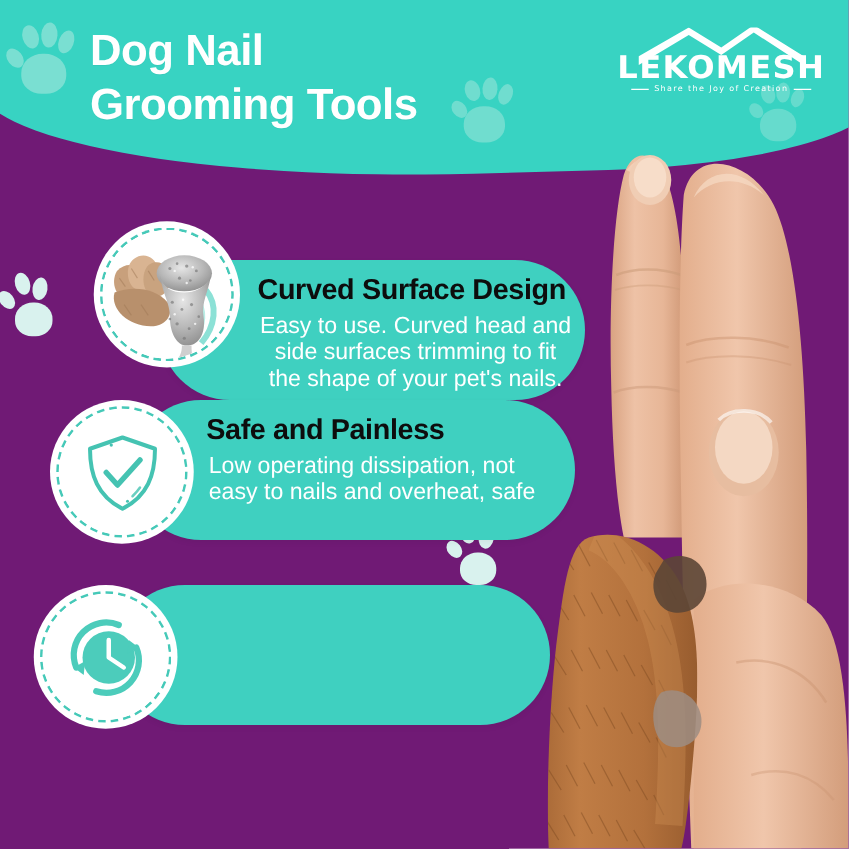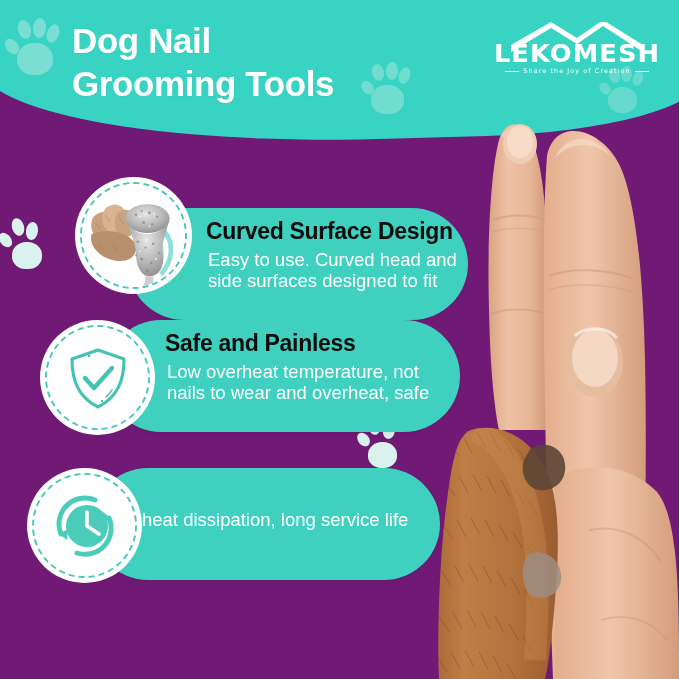--- a/index.html
+++ b/index.html
@@ -178,23 +178,24 @@
 
   <div class="paw" style="left:358px;top:418px;width:48px;height:52px;z-index:1;">
     <div class="pad" style="left:10px;top:0px;width:12px;height:17px;background:#d9f2ee;transform:rotate(-16deg);"></div>
     <div class="pad" style="left:25px;top:4px;width:12px;height:17px;background:#d9f2ee;transform:rotate(10deg);"></div>
     <div class="pad" style="left:0px;top:14px;width:11px;height:15px;background:#d9f2ee;transform:rotate(-38deg);"></div>
     <div class="pad" style="left:10px;top:24px;width:29px;height:26px;background:#d9f2ee;border-radius:48% 48% 45% 45%;"></div>
   </div>
 
   <div class="card" style="left:128px;top:172px;width:340px;height:112px;margin-top:36px;">
     <div class="card-title" style="left:78px;top:12px;">Curved Surface Design</div>
-    <div class="card-body" style="left:80px;top:41px;">
+    <div class="card-body" style="left:80px;top:41px;text-align:center;">
       <div>Easy to use. Curved head and</div>
-      <div>side surfaces designed to fit</div>
+      <div>side surfaces trimming to fit</div>
+      <div>the shape of your pet's nails.</div>
     </div>
   </div>
   <div class="badge" style="left:80px;top:182px;width:107px;height:107px;">
     <div class="badge-inner">
       <svg width="107" height="107" viewBox="0 0 107 107">
         <defs>
           <radialGradient id="grit" cx="45%" cy="35%" r="70%">
             <stop offset="0%" stop-color="#e6e6e6"></stop>
             <stop offset="55%" stop-color="#b9b9b9"></stop>
             <stop offset="100%" stop-color="#8d8d8d"></stop>
@@ -243,40 +244,39 @@
             <circle cx="70" cy="44" r="1"></circle>
         </g>
         <path d="M66 96 C66 102 64 106 62 107 L76 107 C74 104 74 100 74 96 Z" fill="#cfcfcf"></path>
       </svg>
     </div>
   </div>
 
   <div class="card" style="left:105px;top:320px;width:355px;height:112px;">
     <div class="card-title" style="left:60px;top:12px;">Safe and Painless</div>
     <div class="card-body" style="left:62px;top:41px;">
-      <div>Low overheat temperature, not</div>
-      <div>nails to wear and overheat, safe</div>
+      <div>Low operating dissipation, not</div>
+      <div>easy to nails and overheat, safe</div>
     </div>
   </div>
   <div class="badge" style="left:45px;top:325px;width:105px;height:105px;">
     <div class="badge-inner">
       <svg width="72" height="72" viewBox="0 0 72 72">
         <path d="M36 8 L62 17 C62 38 56 55 36 65 C16 55 10 38 10 17 Z" fill="none" stroke="#45c3b2" stroke-width="3.2" stroke-linejoin="round"></path>
         <path d="M23 36 L32 46 L50 26" fill="none" stroke="#45c3b2" stroke-width="4.4" stroke-linecap="round" stroke-linejoin="round"></path>
         <path d="M18 22 C18 19 20 17 23 16.5" stroke="#ffffff" stroke-width="2.4" fill="none" stroke-linecap="round"></path>
         <circle cx="27" cy="14" r="1.3" fill="#45c3b2"></circle>
         <path d="M50 48 C48 51 46 53 44 55" stroke="#45c3b2" stroke-width="2" fill="none" stroke-linecap="round" opacity="0.8"></path>
         <circle cx="40" cy="59" r="1.2" fill="#45c3b2"></circle>
       </svg>
     </div>
   </div>
 
   <div class="card" style="left:92px;top:468px;width:348px;height:112px;">
     <div class="card-body" style="left:50px;top:41px;">
-      <div>heat dissipation, long service life</div>
     </div>
   </div>
   <div class="badge" style="left:32px;top:473px;width:105px;height:105px;">
     <div class="badge-inner">
       <svg width="76" height="76" viewBox="0 0 76 76">
         <circle cx="40" cy="38" r="21" fill="#4cccbb"></circle>
         <path d="M40 24 L40 38 L52 46" stroke="#ffffff" stroke-width="3.6" fill="none" stroke-linecap="round" stroke-linejoin="round"></path>
         <path d="M62 30 A26 26 0 0 1 30 65" stroke="#4cccbb" stroke-width="5" fill="none" stroke-linecap="round"></path>
         <path d="M14 46 A26 26 0 0 1 48 12" stroke="#4cccbb" stroke-width="5" fill="none" stroke-linecap="round"></path>
         <path d="M56 24 L64 30 L55 35 Z" fill="#4cccbb"></path>

